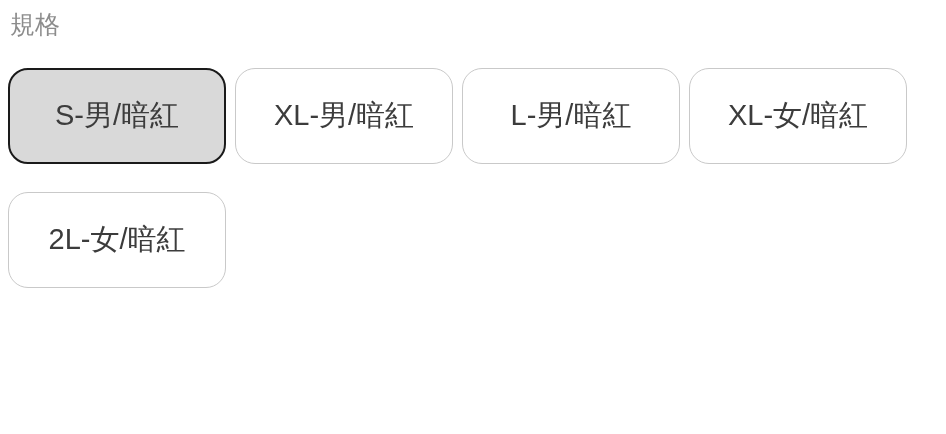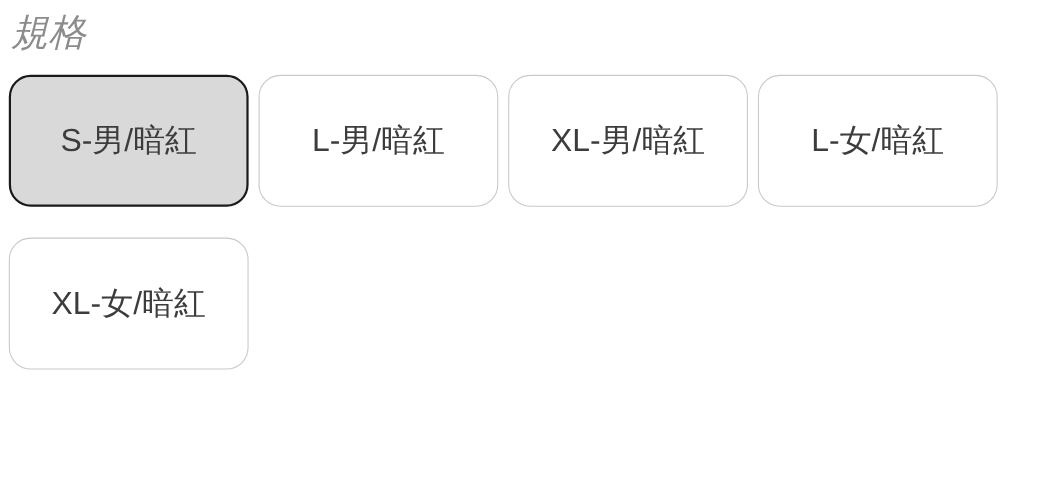--- a/index.html
+++ b/index.html
@@ -12,37 +12,36 @@
     position: relative;
     width: 946px;
     height: 434px;
     background: #ffffff;
     overflow: hidden;
   }
   .spec-label {
     position: absolute;
     left: 10px;
     top: 8px;
-    font-size: 34px;
+    font-size: 25px;
     line-height: 1.3;
     color: #8c8c8c;
-    font-style: italic;
   }
   .options-grid {
     position: absolute;
     left: 8px;
     top: 68px;
     width: 930px;
     display: flex;
     flex-wrap: wrap;
   }
   .option-btn {
     box-sizing: border-box;
     width: 218px;
-    height: 120px;
+    height: 96px;
     margin-right: 9px;
     margin-bottom: 28px;
     display: flex;
     align-items: center;
     justify-content: center;
     background: #ffffff;
     border: 1px solid #c9c9c9;
     border-radius: 20px;
     font-size: 29px;
     color: #3c3c3c;
@@ -55,18 +54,18 @@
     border: 2px solid #1a1a1a;
   }
 </style>
 </head>
 <body>
 
 <div class="page">
   <div class="spec-label">規格</div>
   <div class="options-grid">
       <div class="option-btn selected">S-男/暗紅</div>
+      <div class="option-btn">XL-男/暗紅</div>
       <div class="option-btn">L-男/暗紅</div>
-      <div class="option-btn">XL-男/暗紅</div>
-      <div class="option-btn">L-女/暗紅</div>
       <div class="option-btn">XL-女/暗紅</div>
+      <div class="option-btn">2L-女/暗紅</div>
     </div>
 </div>
 
 </body></html>

